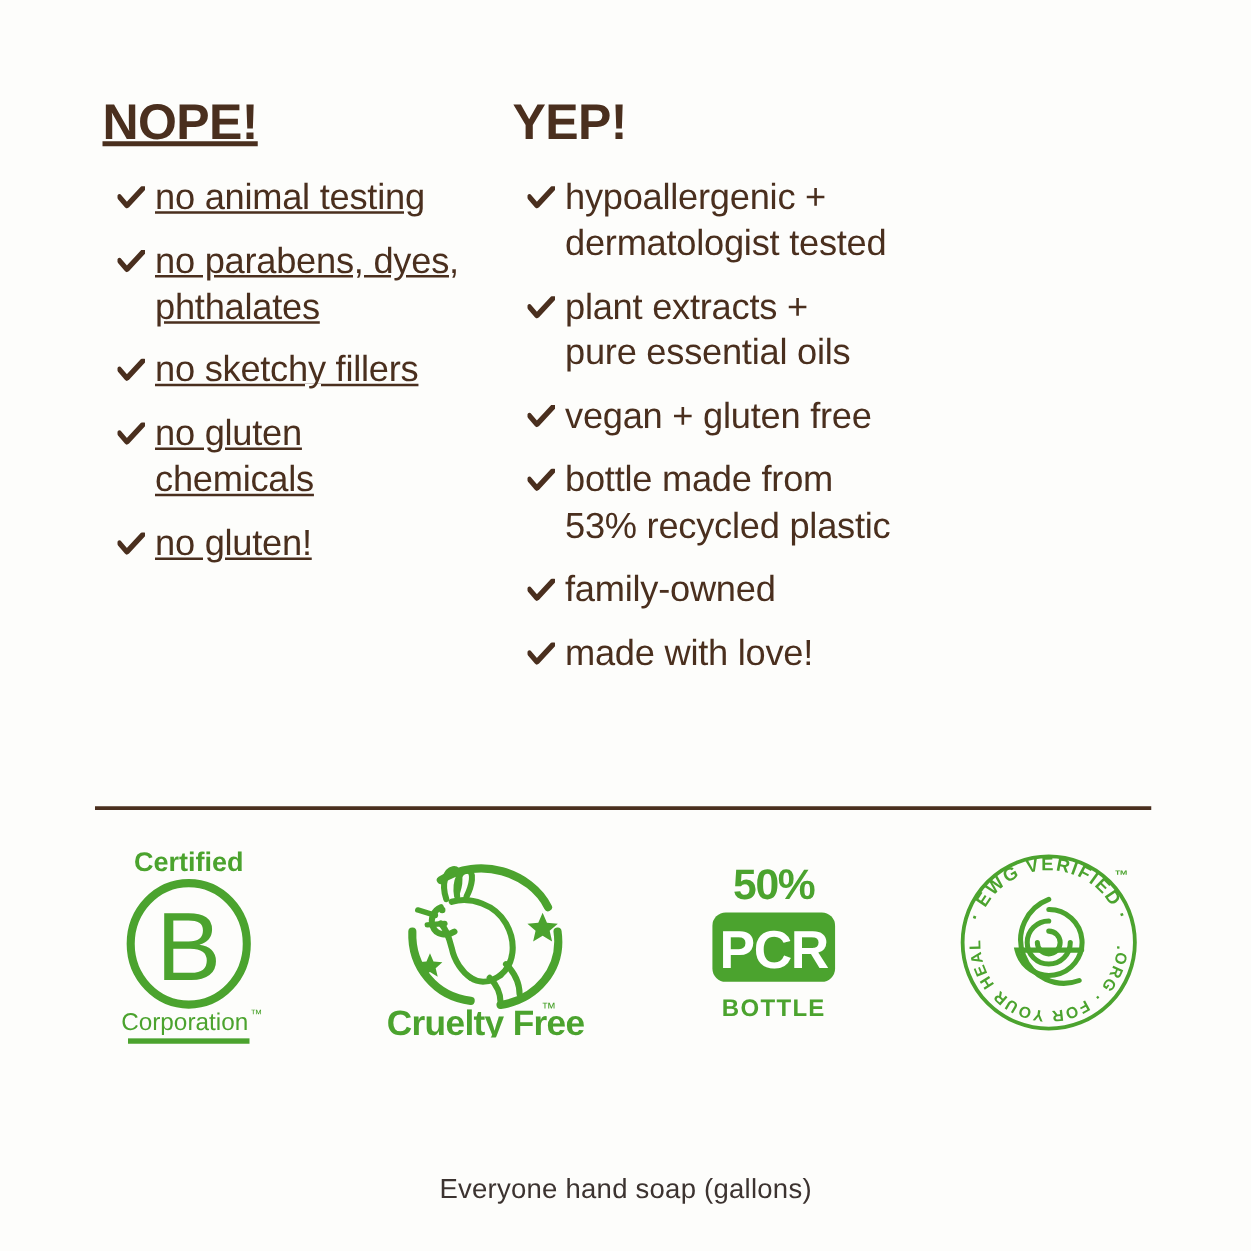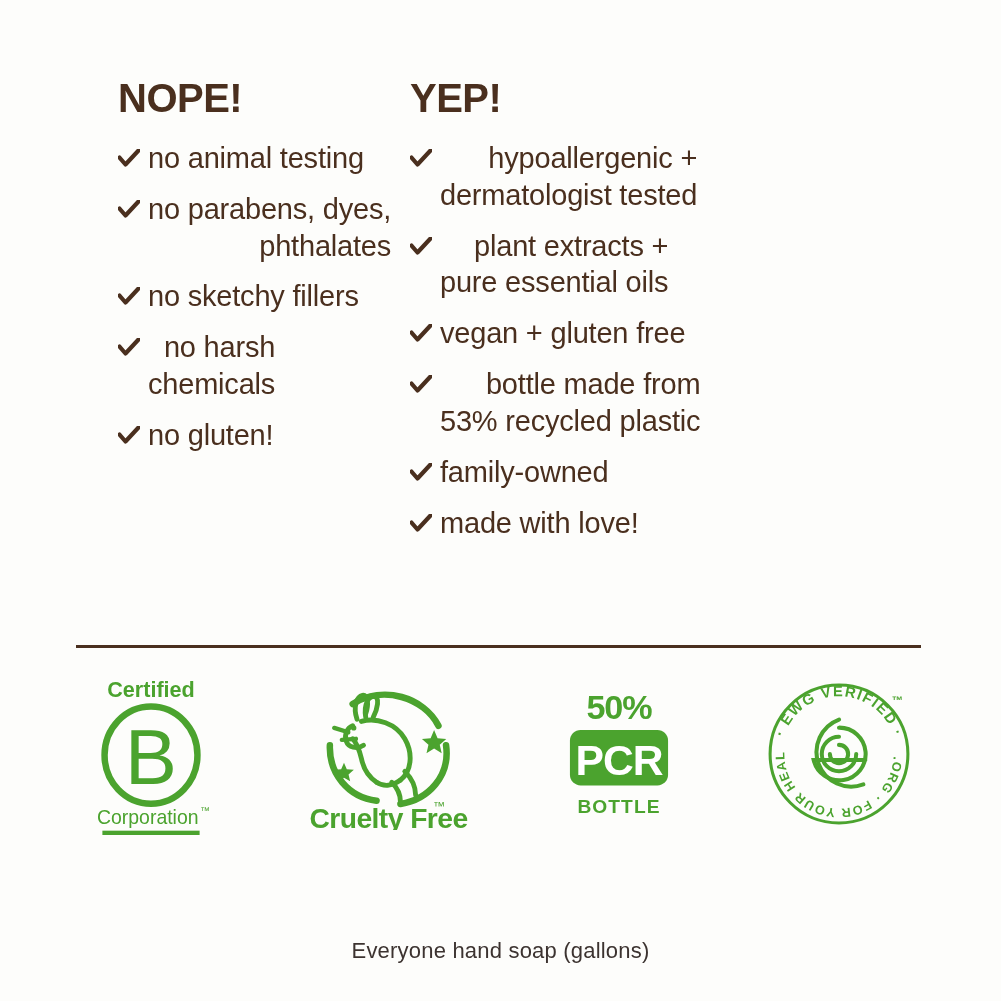--- a/index.html
+++ b/index.html
@@ -27,40 +27,40 @@
     left: 0;
     top: 78px;
     width: 1001px;
     display: flex;
   }
   .col {
     box-sizing: border-box;
   }
   .col-nope {
     width: 395px;
-    padding-left: 118px;
+    padding-left: 82px;
+    text-decoration: underline;
   }
   .col-yep {
     width: 560px;
     padding-left: 15px;
   }
   .col-head {
     font-size: 40px;
     font-weight: 700;
     letter-spacing: -0.5px;
     color: #4a2f1e;
     margin: 0 0 22px 0;
     line-height: 1;
   }
 
   ul.checklist {
     list-style: none;
-    margin: 0;
+    margin: 12px;
     padding: 0;
-    text-align: right;
   }
   ul.checklist li {
     display: flex;
     align-items: flex-start;
     margin-bottom: 14px;
   }
   ul.checklist li:last-child { margin-bottom: 0; }
 
   .check {
     flex: 0 0 auto;
@@ -163,21 +163,21 @@
               </svg>
           </span>
           <span class="item-text">no sketchy fillers</span>
         </li>
         <li>
           <span class="check">
             <svg viewBox="0 0 22 18">
                 <path d="M1.5 8.5 L7.5 15.5 L20.5 1.5" fill="none" stroke="#4a2f1e" stroke-width="4.2" stroke-linecap="round" stroke-linejoin="round"></path>
               </svg>
           </span>
-          <span class="item-text">no harsh
+          <span class="item-text">no gluten
 chemicals</span>
         </li>
         <li>
           <span class="check">
             <svg viewBox="0 0 22 18">
                 <path d="M1.5 8.5 L7.5 15.5 L20.5 1.5" fill="none" stroke="#4a2f1e" stroke-width="4.2" stroke-linecap="round" stroke-linejoin="round"></path>
               </svg>
           </span>
           <span class="item-text">no gluten!</span>
         </li>

